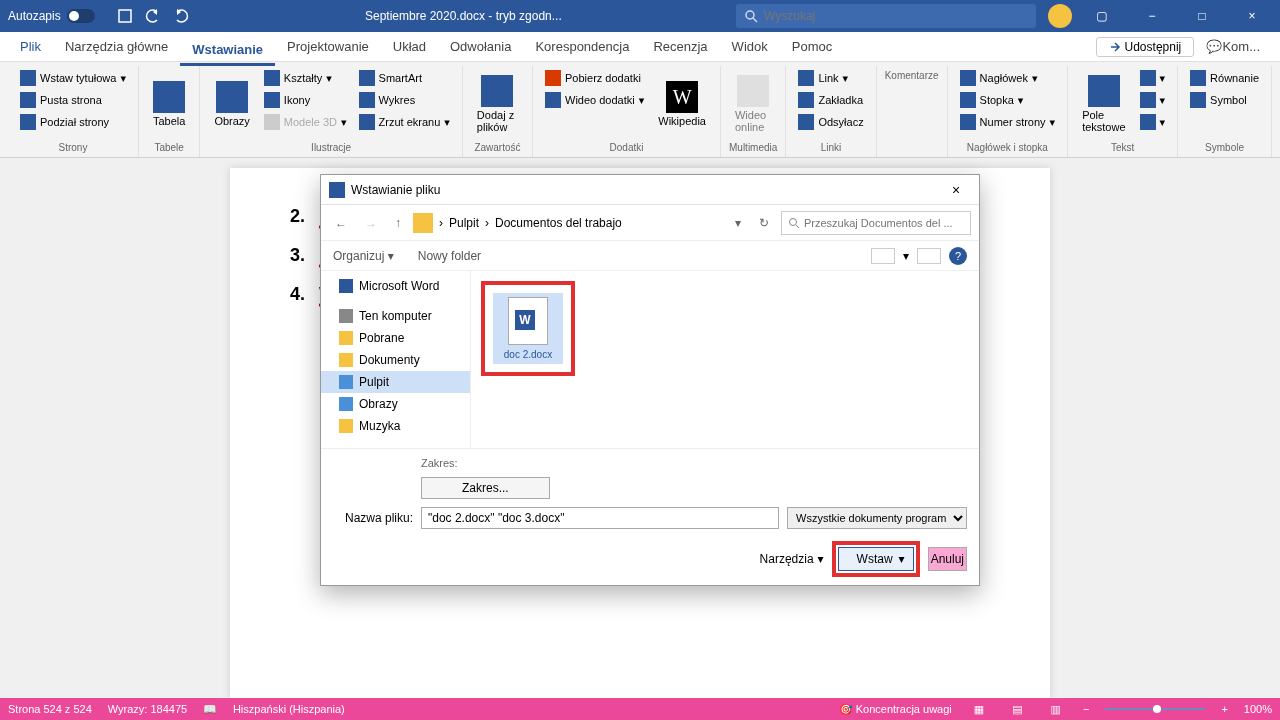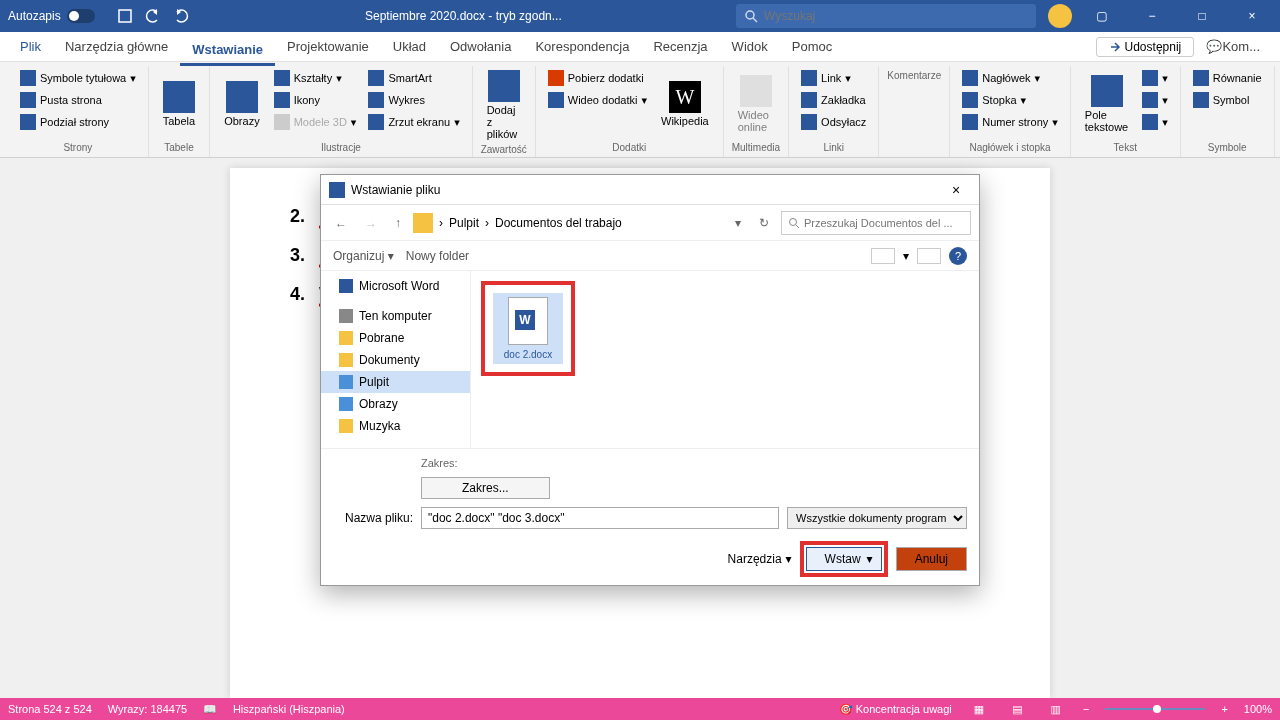--- a/index.html
+++ b/index.html
@@ -58,21 +58,21 @@
 .dialog { position: absolute; top: 174px; left: 320px; width: 660px; height: 412px; background: #fff; border: 1px solid #999; box-shadow: 0 8px 24px rgba(0,0,0,0.3); display: flex; flex-direction: column; font-size: 12px; }
 .dialog-title { height: 30px; display: flex; align-items: center; padding: 0 8px; gap: 6px; border-bottom: 1px solid #e0e0e0; }
 .dialog-title .word-icon { width: 16px; height: 16px; background: #2b579a; }
 .dialog-title .close { margin-left: auto; width: 30px; text-align: center; cursor: pointer; font-size: 14px; }
 .dialog-nav { height: 36px; display: flex; align-items: center; padding: 0 8px; gap: 6px; border-bottom: 1px solid #eee; }
 .dialog-nav .nav-btn { padding: 2px 6px; cursor: pointer; color: #666; }
 .dialog-nav .folder-icon { width: 20px; height: 20px; background: #f5c242; }
 .dialog-nav .crumb { cursor: pointer; }
 .dialog-nav .search-box { width: 190px; height: 24px; border: 1px solid #ccc; display: flex; align-items: center; padding: 0 6px; gap: 4px; }
 .dialog-nav .search-box input { border: none; outline: none; font-size: 11px; flex: 1; }
-.dialog-toolbar { height: 30px; display: flex; align-items: center; padding: 0 12px; gap: 12px; border-bottom: 1px solid #eee; }
+.dialog-toolbar { height: 30px; display: flex; align-items: center; padding: 0 12px; gap: 24px; border-bottom: 1px solid #eee; }
 .dialog-toolbar .tool { cursor: pointer; color: #555; }
 .dialog-toolbar .right-tools { margin-left: auto; display: flex; gap: 8px; align-items: center; }
 .dialog-toolbar .view-icons { width: 24px; height: 16px; border: 1px solid #ccc; }
 .dialog-toolbar .help-icon { width: 18px; height: 18px; background: #2b579a; border-radius: 50%; color: #fff; display: flex; align-items: center; justify-content: center; font-size: 11px; }
 
 .dialog-body { flex: 1; display: flex; overflow: hidden; }
 .dialog-tree { width: 150px; border-right: 1px solid #eee; padding: 4px 0; overflow-y: auto; }
 .tree-item { padding: 4px 10px 4px 18px; display: flex; align-items: center; gap: 6px; cursor: pointer; }
 .tree-item.selected { background: #cde0f7; }
 .tree-item .t-icon { width: 14px; height: 14px; background: #2b579a; }
@@ -87,21 +87,21 @@
 .file-item .f-name { font-size: 10px; text-align: center; color: #2b579a; }
 
 .dialog-footer { border-top: 1px solid #eee; padding: 8px 12px; display: flex; flex-direction: column; gap: 8px; }
 .dialog-footer .row { display: flex; align-items: center; gap: 8px; }
 .dialog-footer .label { width: 80px; text-align: right; }
 .dialog-footer .range-btn { padding: 3px 40px; border: 1px solid #aaa; background: #f5f5f5; cursor: pointer; margin-left: 88px; width: fit-content; }
 .dialog-footer input[type=text] { flex: 1; height: 22px; border: 1px solid #aaa; padding: 0 6px; font-size: 12px; }
 .dialog-footer select { height: 22px; border: 1px solid #aaa; padding: 0 4px; font-size: 11px; width: 180px; }
 .dialog-footer .btn-row { display: flex; justify-content: flex-end; gap: 8px; align-items: center; margin-top: 4px; }
 .dialog-footer .tools-drop { display: flex; gap: 4px; cursor: pointer; }
-.dialog-footer button { height: 24px; padding: 0 18px; border: 1px solid #aaa; background: #c2410c; cursor: pointer; font-size: 12px; }
+.dialog-footer button { height: 24px; padding: 0 2px; border: 1px solid #aaa; background: #f9a8d4; cursor: pointer; font-size: 12px; }
 .dialog-footer .insert-wrap { border: 4px solid #e03030; padding: 2px; }
 .dialog-footer .insert-wrap button { background: #e8f0fb; border: 1px solid #2b579a; display: flex; align-items: center; gap: 6px; padding: 0 8px 0 18px; }
 
 svg { display: block; }
 </style>
 </head>
 <body>
 
 <div class="title-bar">
   <div class="left">
@@ -163,21 +163,21 @@
         <path d="M6 2 L10 6 L6 10 M2 6 L10 6" fill="none" stroke="#2b579a" stroke-width="1.5"></path>
       </svg>
     <span>Udostępnij</span>
   </div>
   <div class="tab">💬 <span>Kom...</span></div>
 </div>
 
 <div class="ribbon">
   <div class="ribbon-group">
     <div class="ribbon-stack">
-      <div class="row"><div class="sm-icon"></div><span>Symbole tytułowa</span> ▾</div>
+      <div class="row"><div class="sm-icon"></div><span>Wstaw tytułowa</span> ▾</div>
       <div class="row">
           <div class="sm-icon"></div>
           <span>Pusta strona</span>
         </div>
       <div class="row">
           <div class="sm-icon"></div>
           <span>Podział strony</span>
         </div>
     </div>
     <div class="label">Strony</div>

